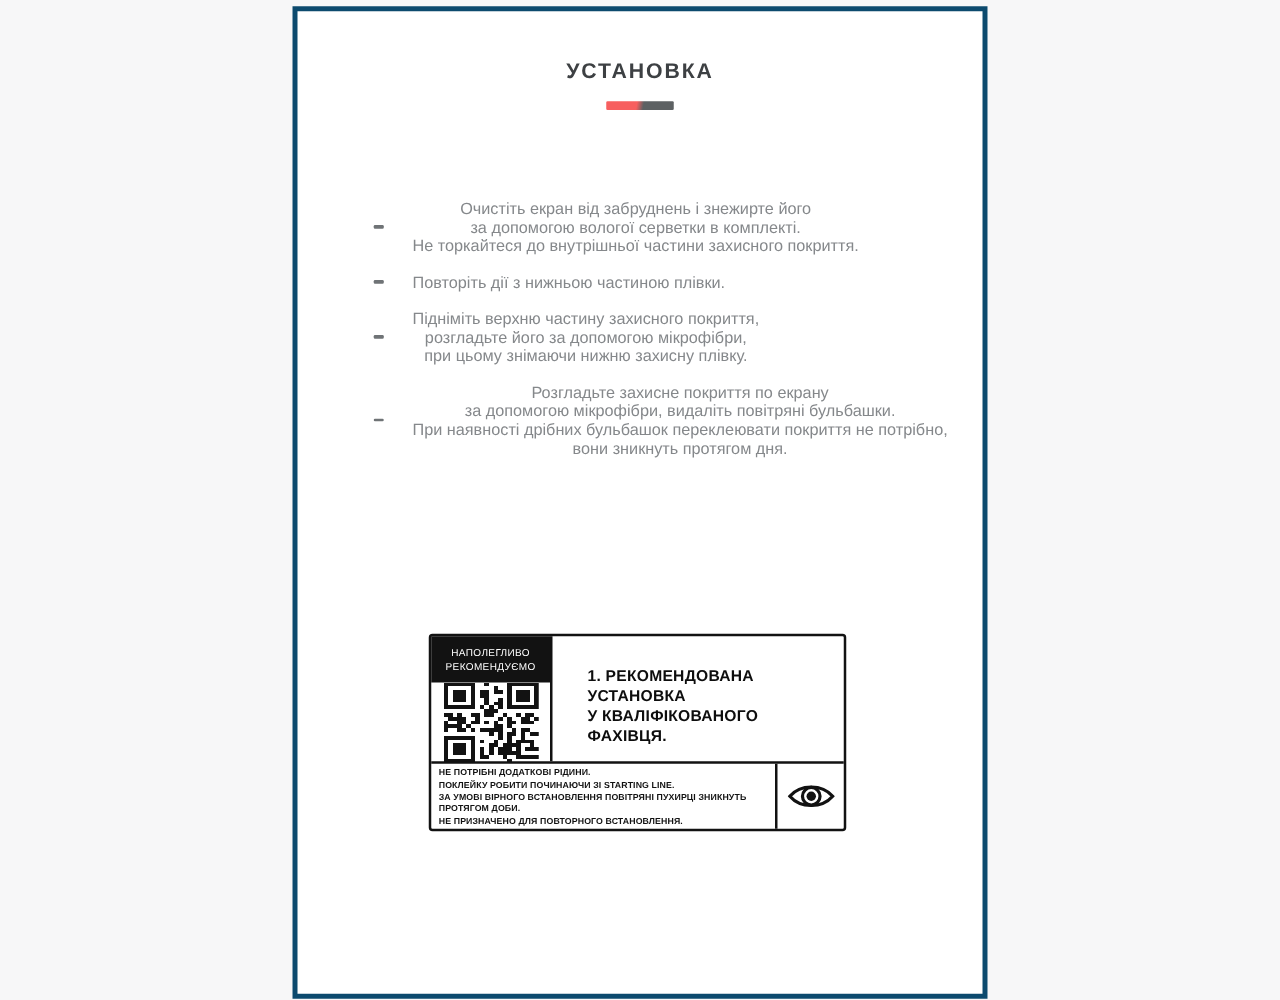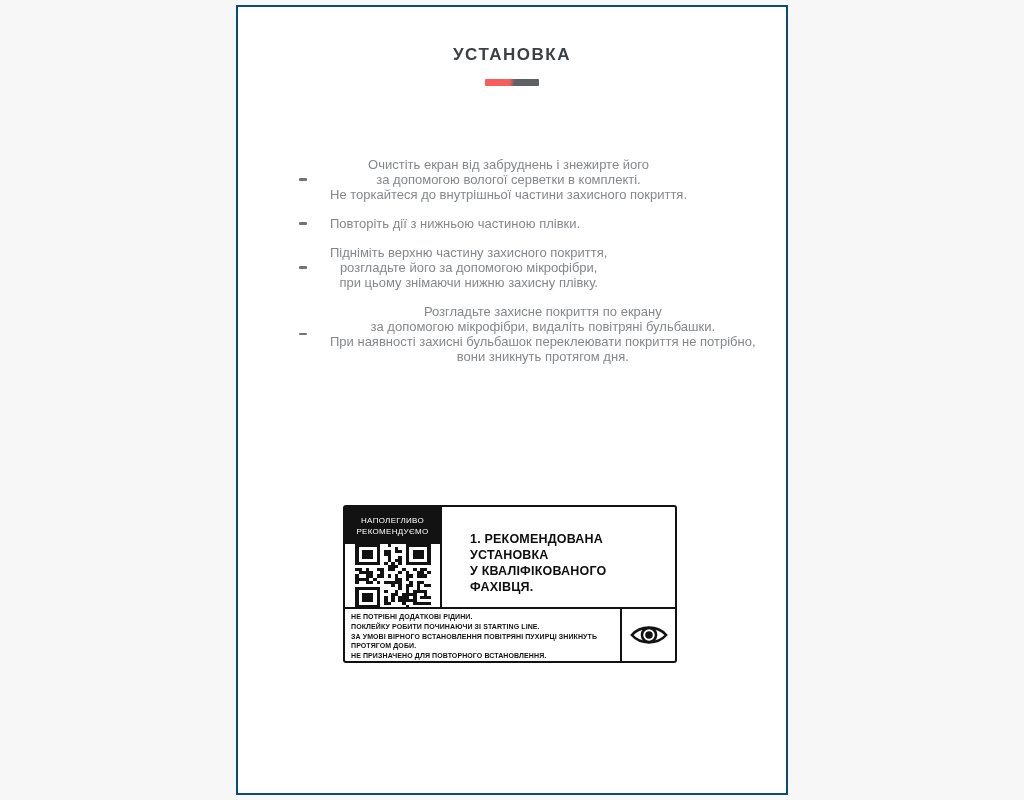--- a/index.html
+++ b/index.html
@@ -10,21 +10,21 @@
     background: #f7f7f8;
     font-family: "Liberation Sans", sans-serif;
     overflow: hidden;
   }
   .card {
     position: relative;
     width: 548px;
     height: 786px;
     margin: 5px auto;
     background: #ffffff;
-    border: 2px solid #0c4a6e;
+    border: 4px solid #0c4a6e;
   }
   .page-title {
     margin: 38px 0 0 0;
     text-align: center;
     font-size: 17px;
     font-weight: 600;
     letter-spacing: 1.5px;
     color: #3d4043;
   }
   .title-bar {
@@ -173,21 +173,21 @@
       <p class="itext">Підніміть верхню частину захисного покриття,
 розгладьте його за допомогою мікрофібри,
 при цьому знімаючи нижню захисну плівку.</p>
     </div>
     <div class="item">
       <span class="dash-col">
           <i class="dash"></i>
         </span>
       <p class="itext">Розгладьте захисне покриття по екрану
 за допомогою мікрофібри, видаліть повітряні бульбашки.
-При наявності захисні бульбашок переклеювати покриття не потрібно,
+При наявності дрібних бульбашок переклеювати покриття не потрібно,
 вони зникнуть протягом дня.</p>
     </div>
   </div>
 
   <div class="infobox">
     <div class="ib-top">
       <div class="ib-left">
         <div class="badge">НАПОЛЕГЛИВО
 РЕКОМЕНДУЄМО</div>
         <div class="qr-wrap">

